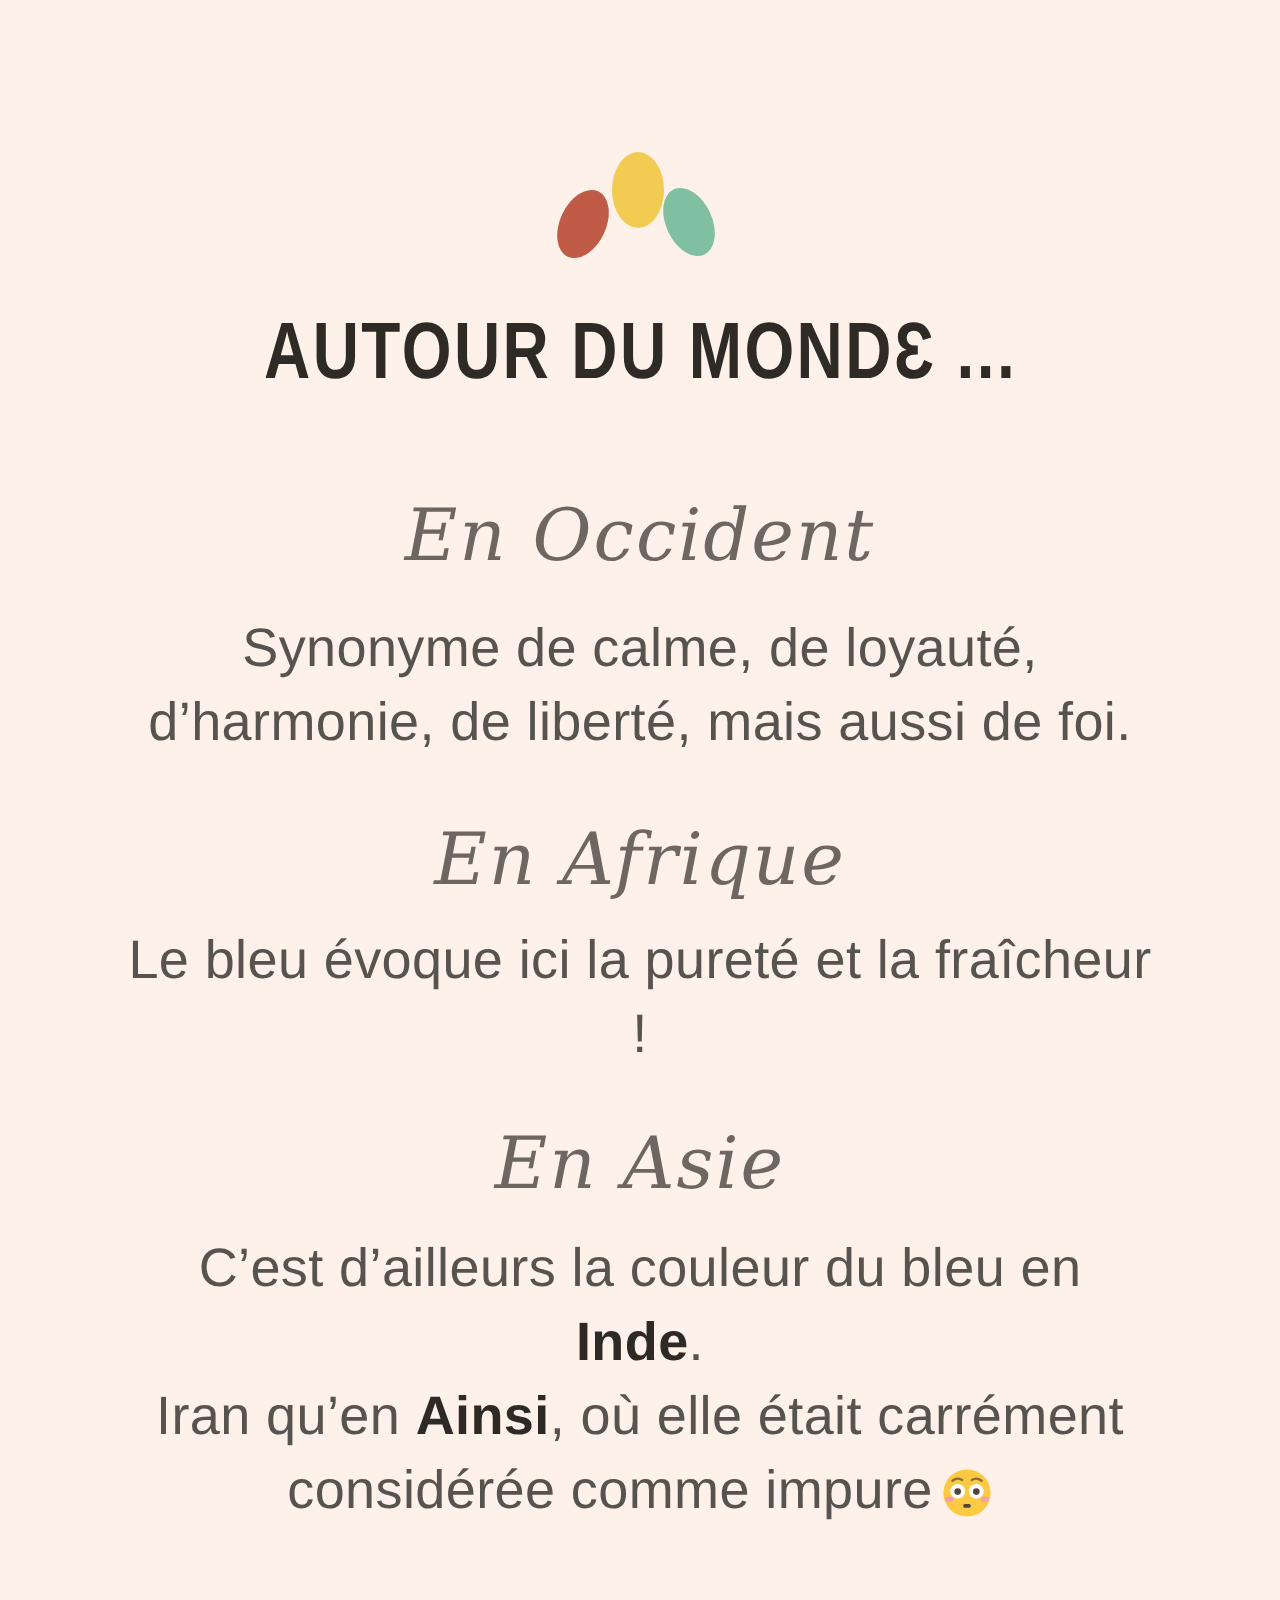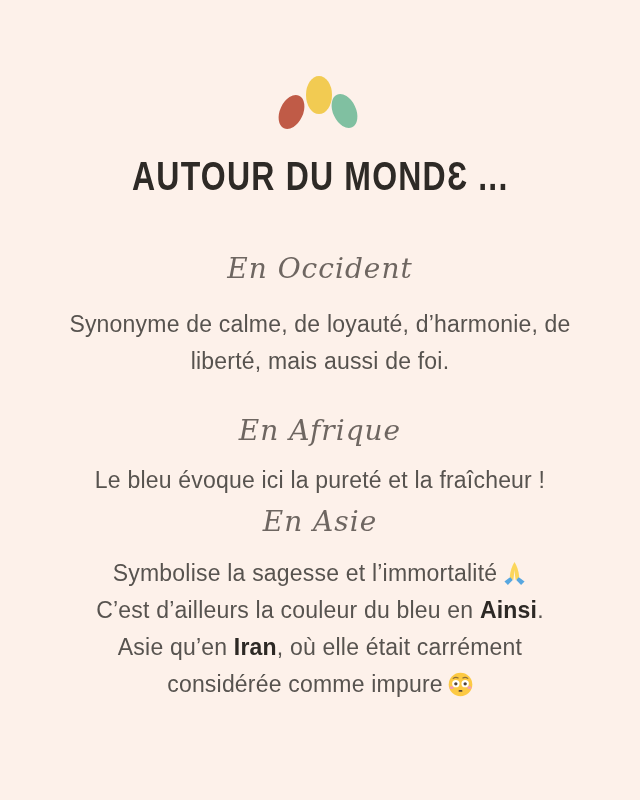--- a/index.html
+++ b/index.html
@@ -49,32 +49,32 @@
   section {
     display: flex;
     flex-direction: column;
     align-items: center;
     width: 100%;
   }
   .script-heading {
     font-family: "DejaVu Serif", serif;
     font-style: italic;
     font-weight: normal;
-    font-size: 28px;
+    font-size: 36px;
     line-height: 46px;
     color: #6e6661;
     margin: 0;
     letter-spacing: 1px;
   }
   .h-occident { margin-top: 50px; }
   .h-afrique  { margin-top: 28px; font-style: italic; }
-  .h-asie     { }
+  .h-asie     { margin-top: 24px; }
   .body-text {
     margin: 0;
-    font-size: 23px;
+    font-size: 27px;
     line-height: 37px;
     letter-spacing: 0.2px;
     color: #57534f;
     text-align: center;
     max-width: 512px;
   }
   .t-occident { margin-top: 14px; }
   .t-afrique  { margin-top: 8px; }
   .t-asie     { margin-top: 10px; }
   .body-text strong, .bold-word {
@@ -109,31 +109,24 @@
 
   <section>
     <h2 class="script-heading h-afrique">En Afrique</h2>
     <p class="body-text t-afrique">Le bleu évoque ici la pureté et la fraîcheur !</p>
   </section>
 
   <section>
     <h2 class="script-heading h-asie">En Asie</h2>
     <div class="body-text t-asie">
       <div>
-        <span>Symbolise la sagesse et l’immortalité</span><svg class="emoji" viewBox="0 0 36 36">
-          <path d="M12.8 22.5 L3.5 29.5 L8.5 34.5 L15.5 27.5 Z" fill="#57a7e0"></path>
-          <path d="M23.2 22.5 L32.5 29.5 L27.5 34.5 L20.5 27.5 Z" fill="#57a7e0"></path>
-          <path d="M18 1.5 C14.7 6.5 11.8 14.5 11.2 22.8 L16.2 27.8 C17 23 17.6 17 18 12.5 C18.4 17 19 23 19.8 27.8 L24.8 22.8 C24.2 14.5 21.3 6.5 18 1.5 Z" fill="#fbd65b"></path>
-        </svg>
+        <span>C’est d’ailleurs la couleur du bleu en </span><strong class="bold-word">Inde</strong><span>.</span>
       </div>
       <div>
-        <span>C’est d’ailleurs la couleur du bleu en </span><strong class="bold-word">Ainsi</strong><span>.</span>
-      </div>
-      <div>
-        <span>Asie qu’en </span><strong class="bold-word">Iran</strong><span>, où elle était carrément considérée comme impure</span><svg class="emoji" viewBox="0 0 36 36">
+        <span>Iran qu’en </span><strong class="bold-word">Ainsi</strong><span>, où elle était carrément considérée comme impure</span><svg class="emoji" viewBox="0 0 36 36">
           <circle cx="18" cy="18" r="17" fill="#fcc943"></circle>
           <path d="M7.5 9.2 Q11 6.4 14.6 8.6" stroke="#8a6d3b" stroke-width="1.7" fill="none" stroke-linecap="round"></path>
           <path d="M28.5 9.2 Q25 6.4 21.4 8.6" stroke="#8a6d3b" stroke-width="1.7" fill="none" stroke-linecap="round"></path>
           <circle cx="11.3" cy="16.8" r="5.3" fill="#ffffff"></circle>
           <circle cx="24.7" cy="16.8" r="5.3" fill="#ffffff"></circle>
           <circle cx="11.3" cy="17" r="2.4" fill="#53433a"></circle>
           <circle cx="24.7" cy="17" r="2.4" fill="#53433a"></circle>
           <ellipse cx="5.2" cy="22.5" rx="3" ry="2" fill="#f59db4"></ellipse>
           <ellipse cx="30.8" cy="22.5" rx="3" ry="2" fill="#f59db4"></ellipse>
           <rect x="15.2" y="26" width="5.6" height="2.6" rx="1.3" fill="#53433a"></rect>

